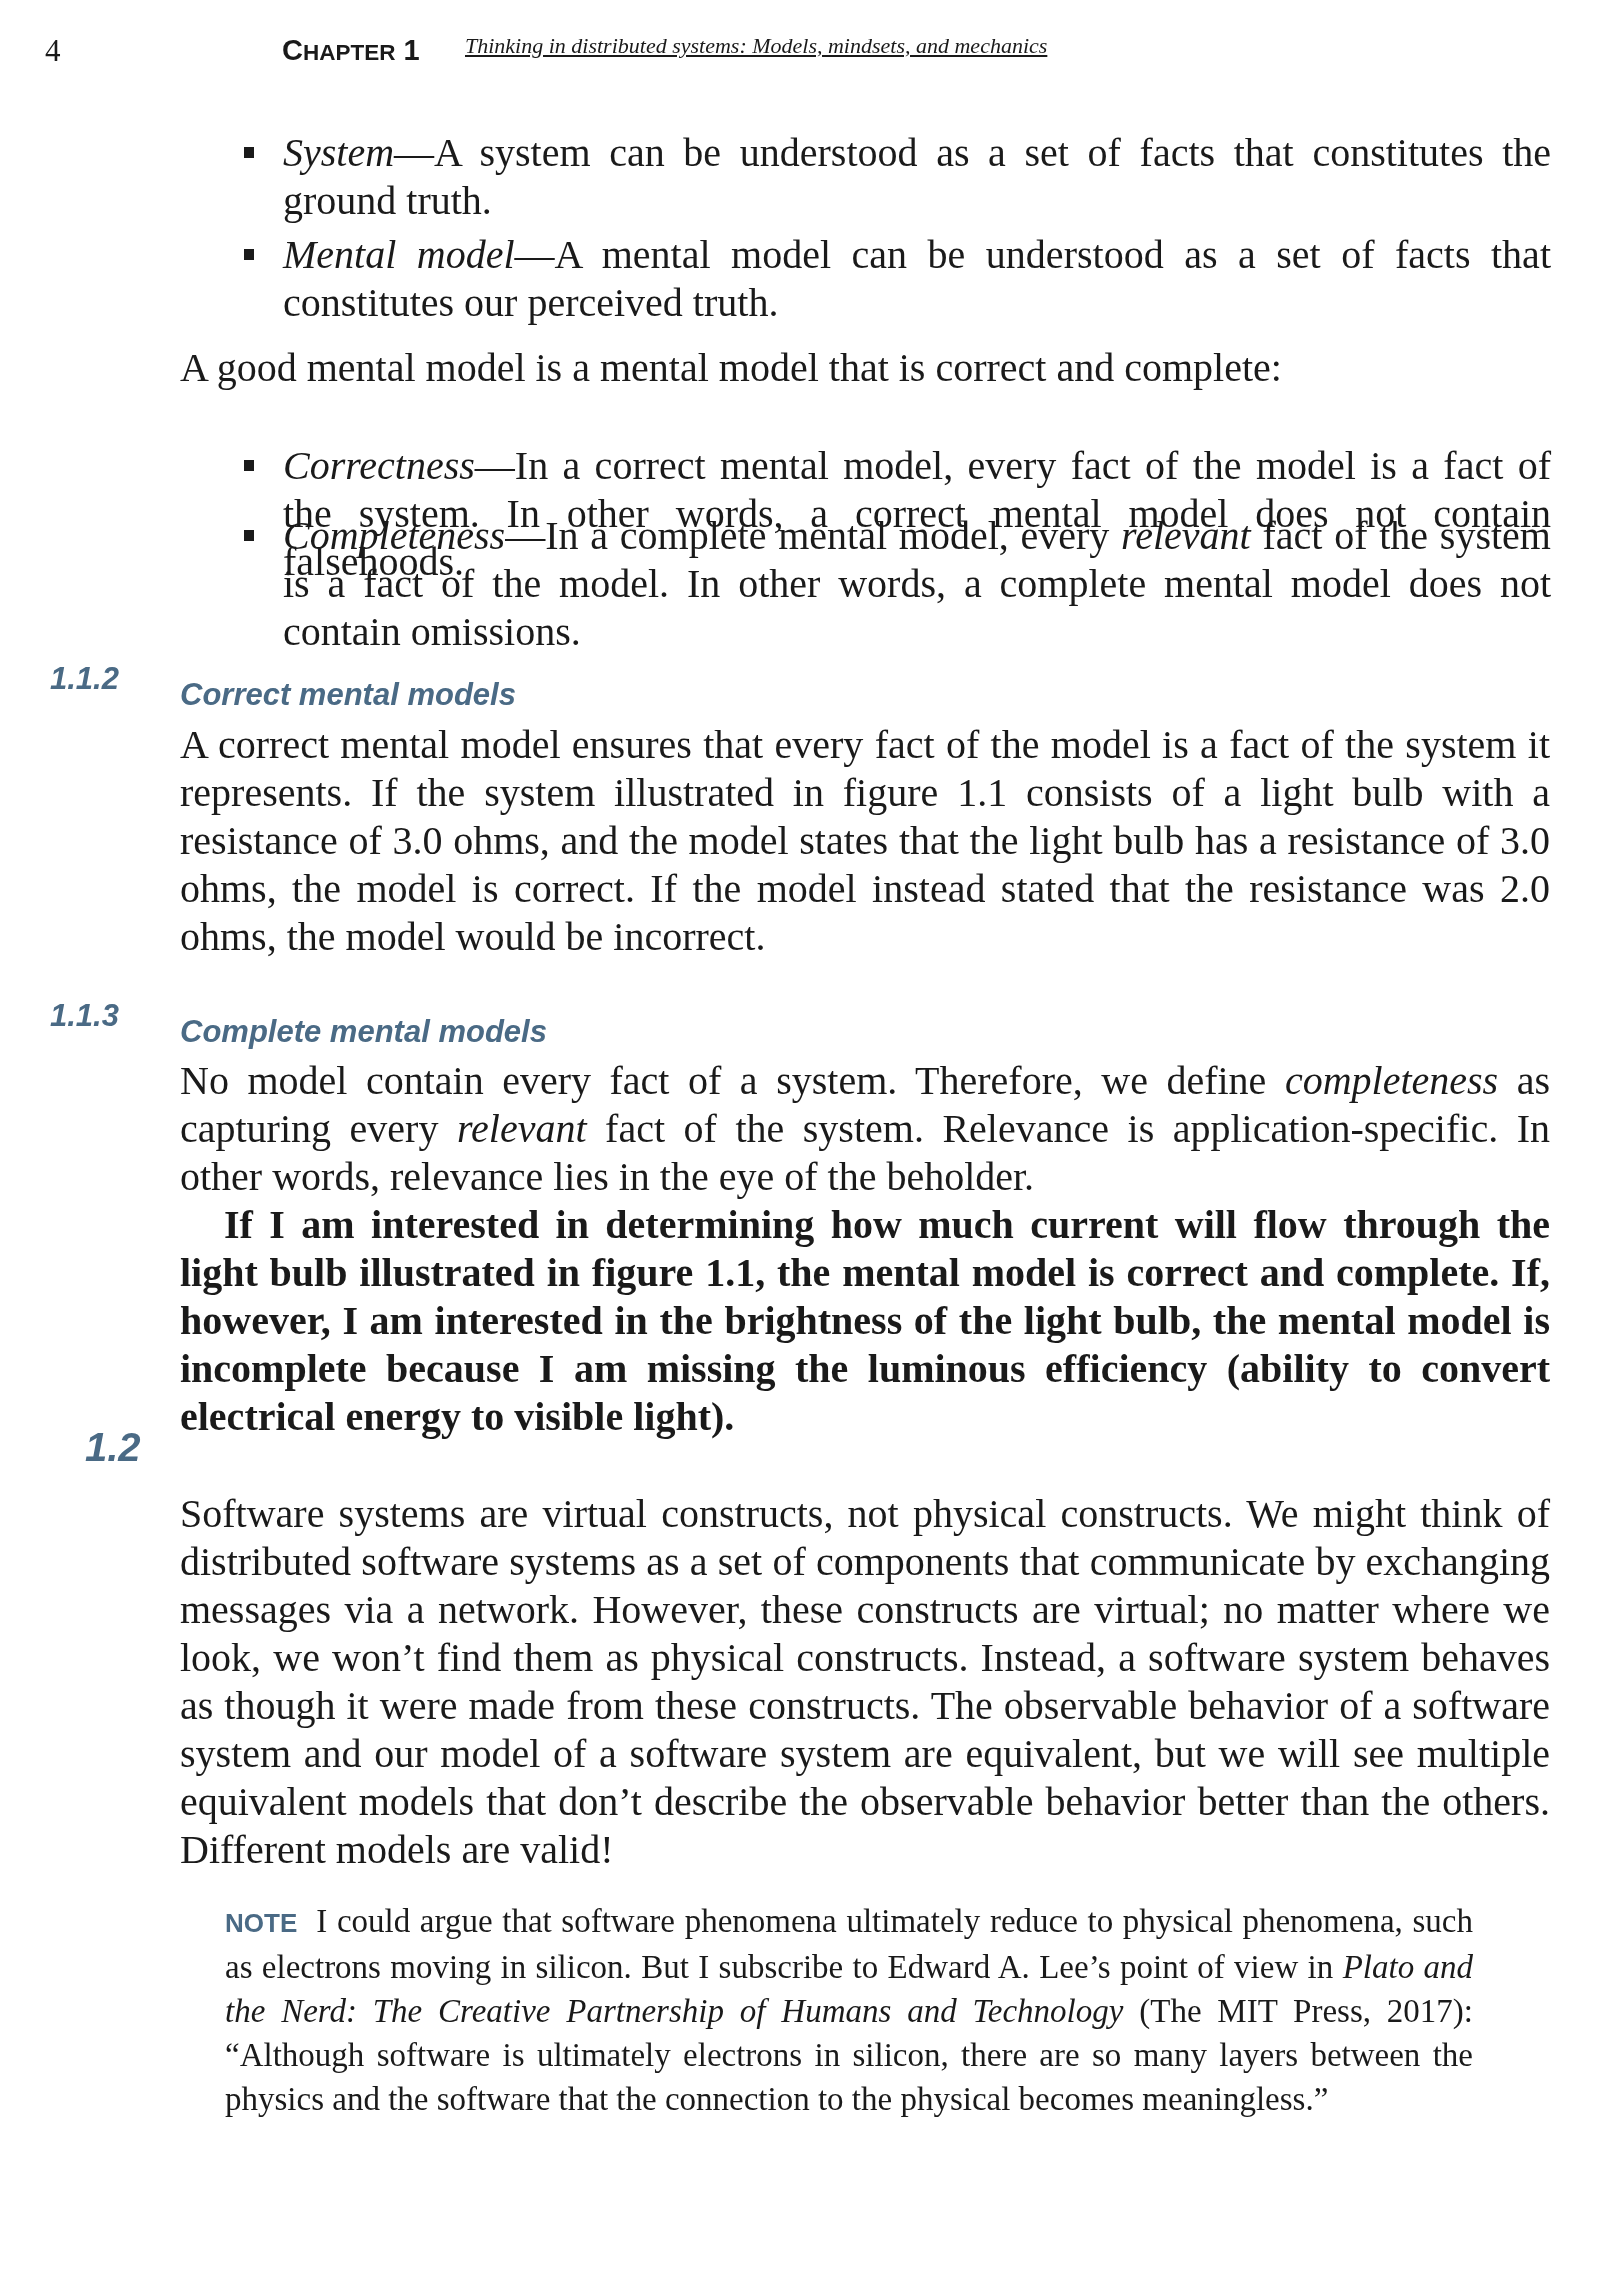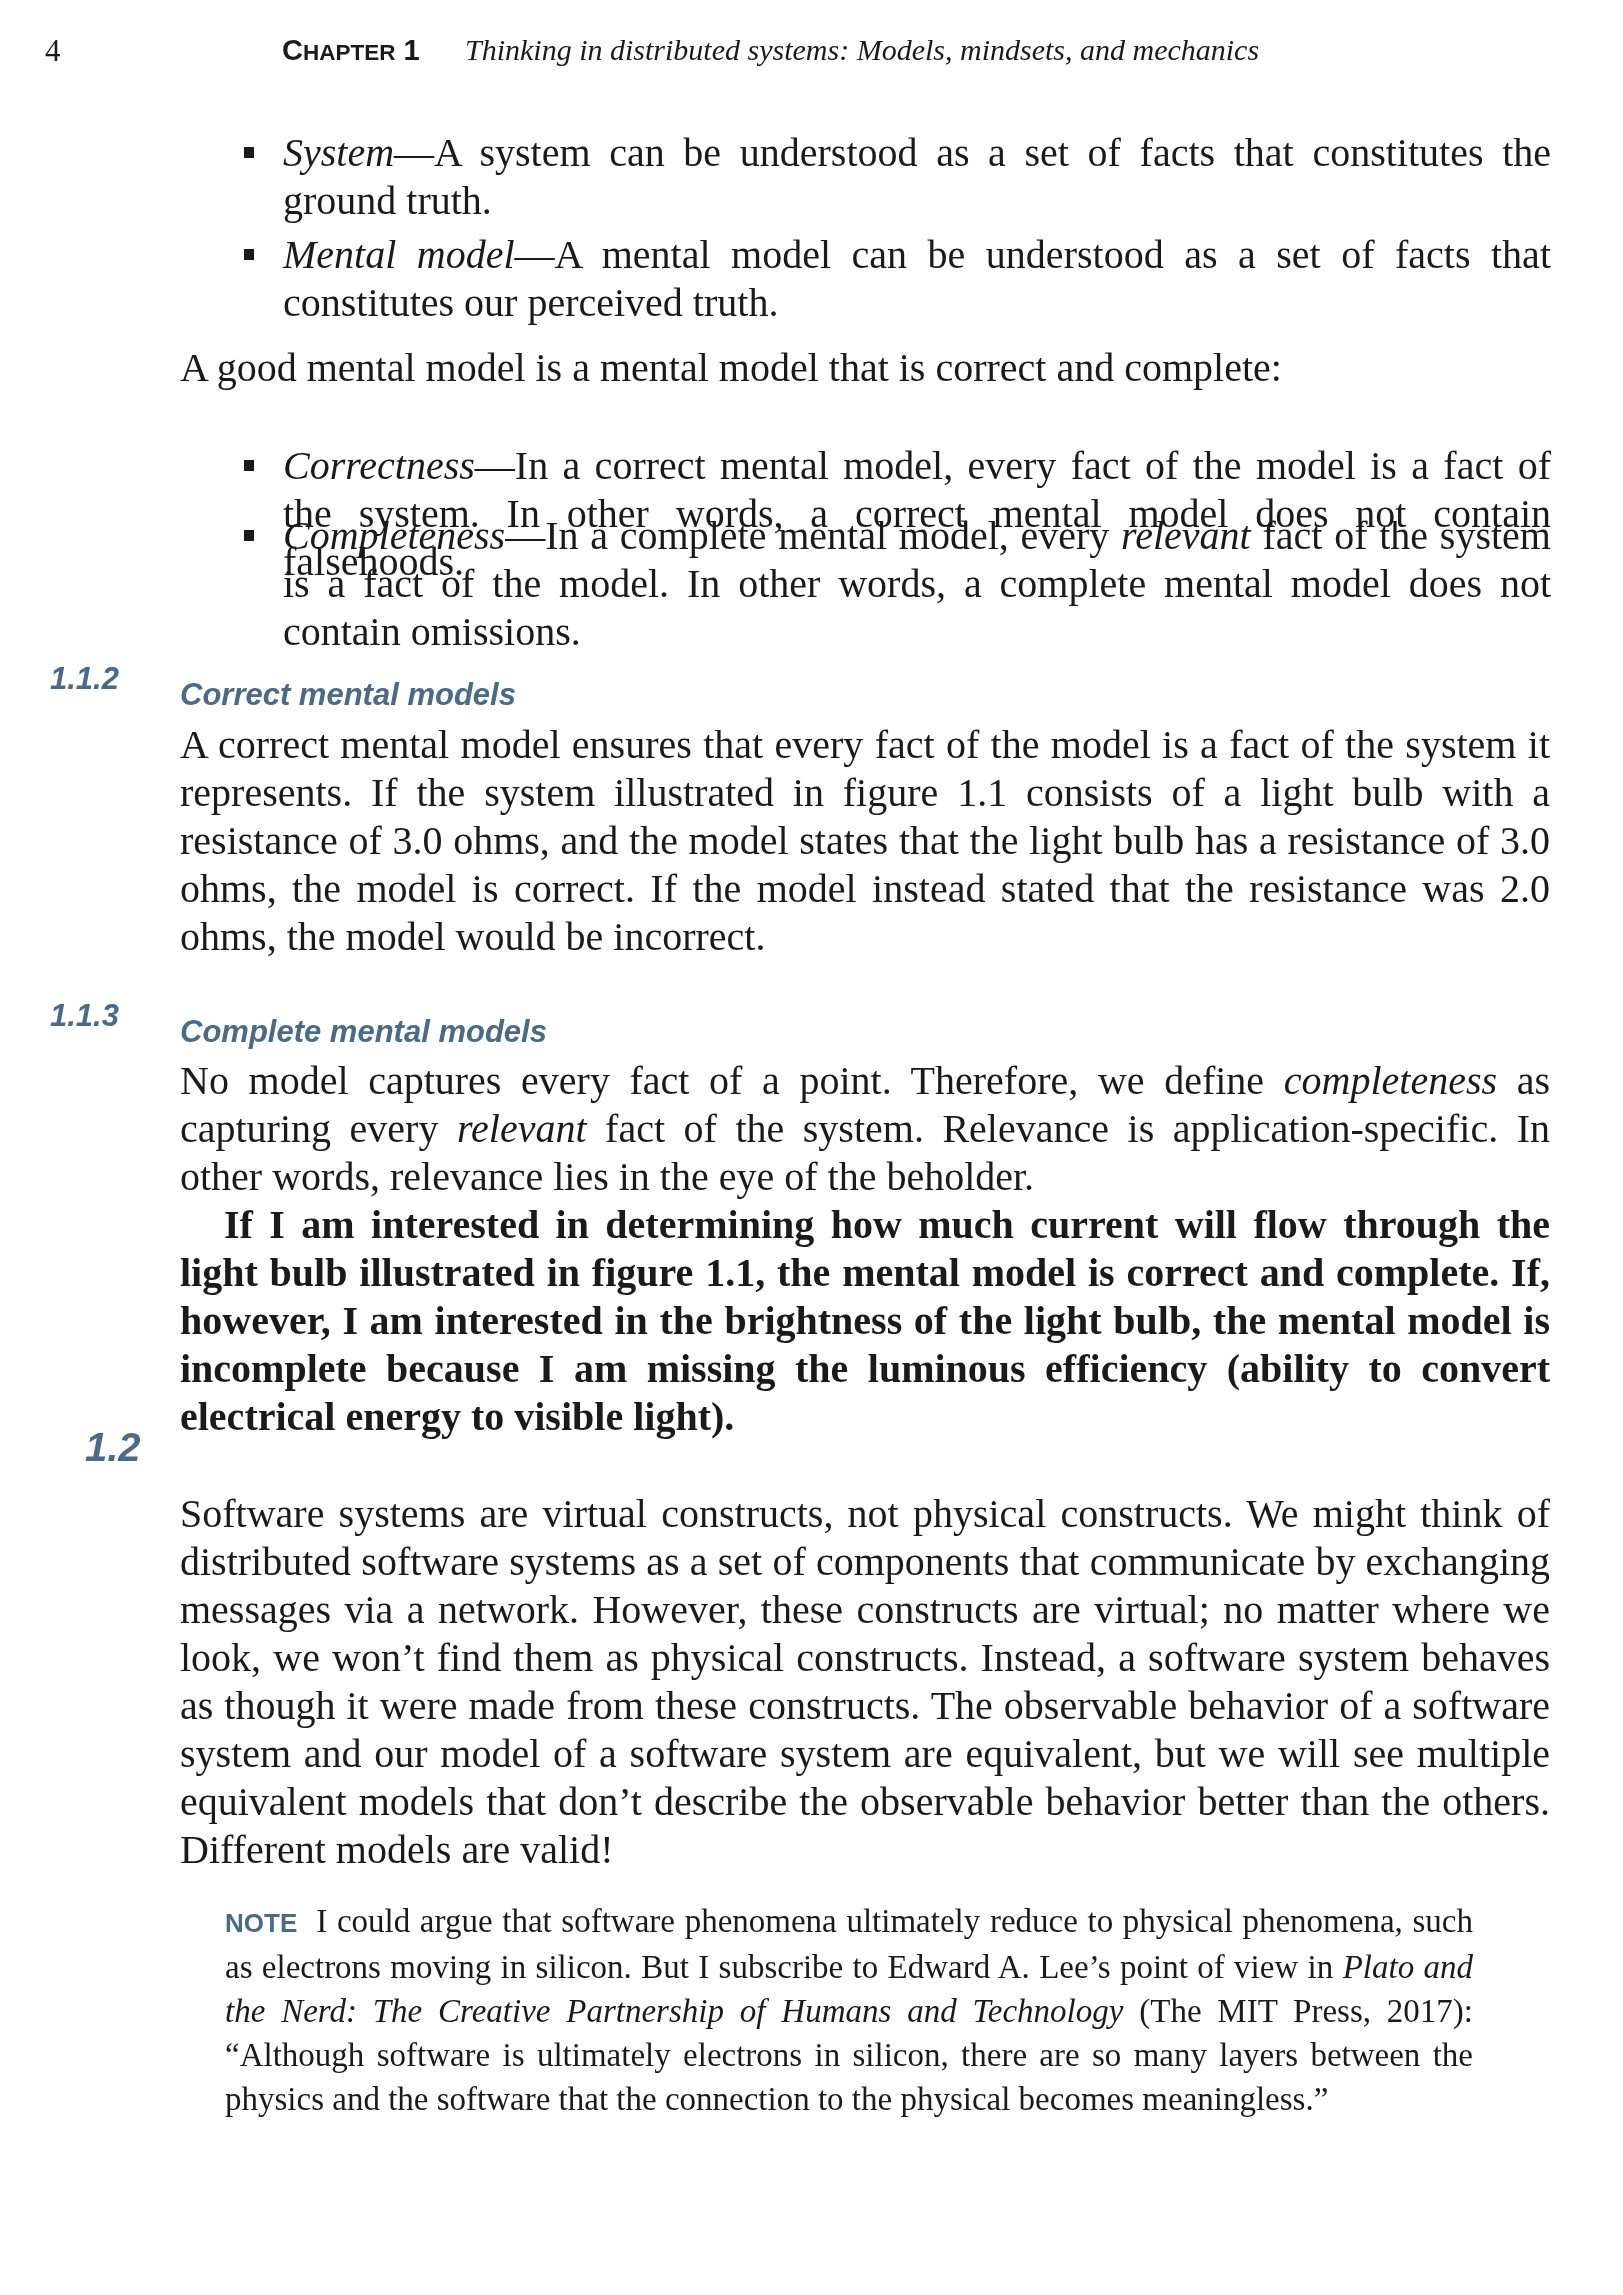--- a/index.html
+++ b/index.html
@@ -4,21 +4,21 @@
 <style>
   html, body { margin:0; padding:0; background:#ffffff; }
   body { width:1623px; height:2295px; position:relative; overflow:hidden;
          font-family:"Liberation Serif", "DejaVu Serif", serif; color:#1a1a1a; }
   .abs { position:absolute; }
   .running-head { top:33px; left:0; width:1623px; height:44px; }
   .page-num { position:absolute; left:45px; top:0; font-size:31px; }
   .chap-label { position:absolute; left:282px; top:1.3px; font-family:"Liberation Sans", sans-serif;
     font-weight:bold; font-size:29px; letter-spacing:0px; }
   .chap-label .sc { font-size:22.5px; }
-  .chap-title { position:absolute; left:465px; top:0; font-style:italic; font-size:30px; }
+  .chap-title { position:absolute; left:465px; top:0; font-style:italic; font-size:22px;text-decoration:underline; }
 
   .body-text { font-size:40px; line-height:48px; text-align:justify; text-align-last:left; }
   .para { position:absolute; left:180px; width:1370px; }
   .indent { text-indent:44px;font-weight:bold; }
   .bullet-item { position:absolute; left:283px; width:1268px; }
   .bullet-mark { position:absolute; left:-39px; top:18px; width:10px; height:11.3px; background:#1a1a1a; }
   .term { font-style:italic; }
   em { font-style:italic; }
 
   .h3 { position:absolute; font-family:"Liberation Sans", sans-serif; font-weight:bold; font-style:italic;
@@ -68,21 +68,21 @@
   <span class="num">1.1.2</span>
   <span class="title">Correct mental models</span>
 </div>
 <div class="body-text para" style="top:721px;">A correct mental model ensures that every fact of the model is a fact of the system it represents. If the system illustrated in figure 1.1 consists of a light bulb with a resistance of 3.0 ohms, and the model states that the light bulb has a resistance of 3.0 ohms, the model is correct. If the model instead stated that the resistance was 2.0 ohms, the model would be incorrect.</div>
 
 <div class="h3" style="top:998px; left:0; width:1623px; height:40px;">
   <span class="num">1.1.3</span>
   <span class="title">Complete mental models</span>
 </div>
 <div class="body-text para" style="top:1057px;">
-  <span>No model captures every fact of a point. Therefore, we define </span><em>completeness</em><span> as capturing every </span><em>relevant</em><span> fact of the system. Relevance is application-specific. In other words, relevance lies in the eye of the beholder.</span>
+  <span>No model contain every fact of a system. Therefore, we define </span><em>completeness</em><span> as capturing every </span><em>relevant</em><span> fact of the system. Relevance is application-specific. In other words, relevance lies in the eye of the beholder.</span>
 </div>
 <div class="body-text para indent" style="top:1201px;">If I am interested in determining how much current will flow through the light bulb illustrated in figure 1.1, the mental model is correct and complete. If, however, I am interested in the brightness of the light bulb, the mental model is incomplete because I am missing the luminous efficiency (ability to convert electrical energy to visible light).</div>
 
 <div class="h2" style="top:1425px; left:16px; width:1611px; height:50px;margin-left:24px;">
   <span class="num">1.2</span>
 </div>
 <div class="body-text para" style="top:1490px;">Software systems are virtual constructs, not physical constructs. We might think of distributed software systems as a set of components that communicate by exchanging messages via a network. However, these constructs are virtual; no matter where we look, we won’t find them as physical constructs. Instead, a software system behaves as though it were made from these constructs. The observable behavior of a software system and our model of a software system are equivalent, but we will see multiple equivalent models that don’t describe the observable behavior better than the others. Different models are valid!</div>
 
 <div class="note" style="top:1899px;">
   <span class="note-label">NOTE</span><span>I could argue that software phenomena ultimately reduce to physical phenomena, such as electrons moving in silicon. But I subscribe to Edward A. Lee’s point of view in </span><em>Plato and the Nerd: The Creative Partnership of Humans and Technology</em><span> (The MIT Press, 2017): “Although software is ultimately electrons in silicon, there are so many layers between the physics and the software that the connection to the physical becomes meaningless.”</span>

